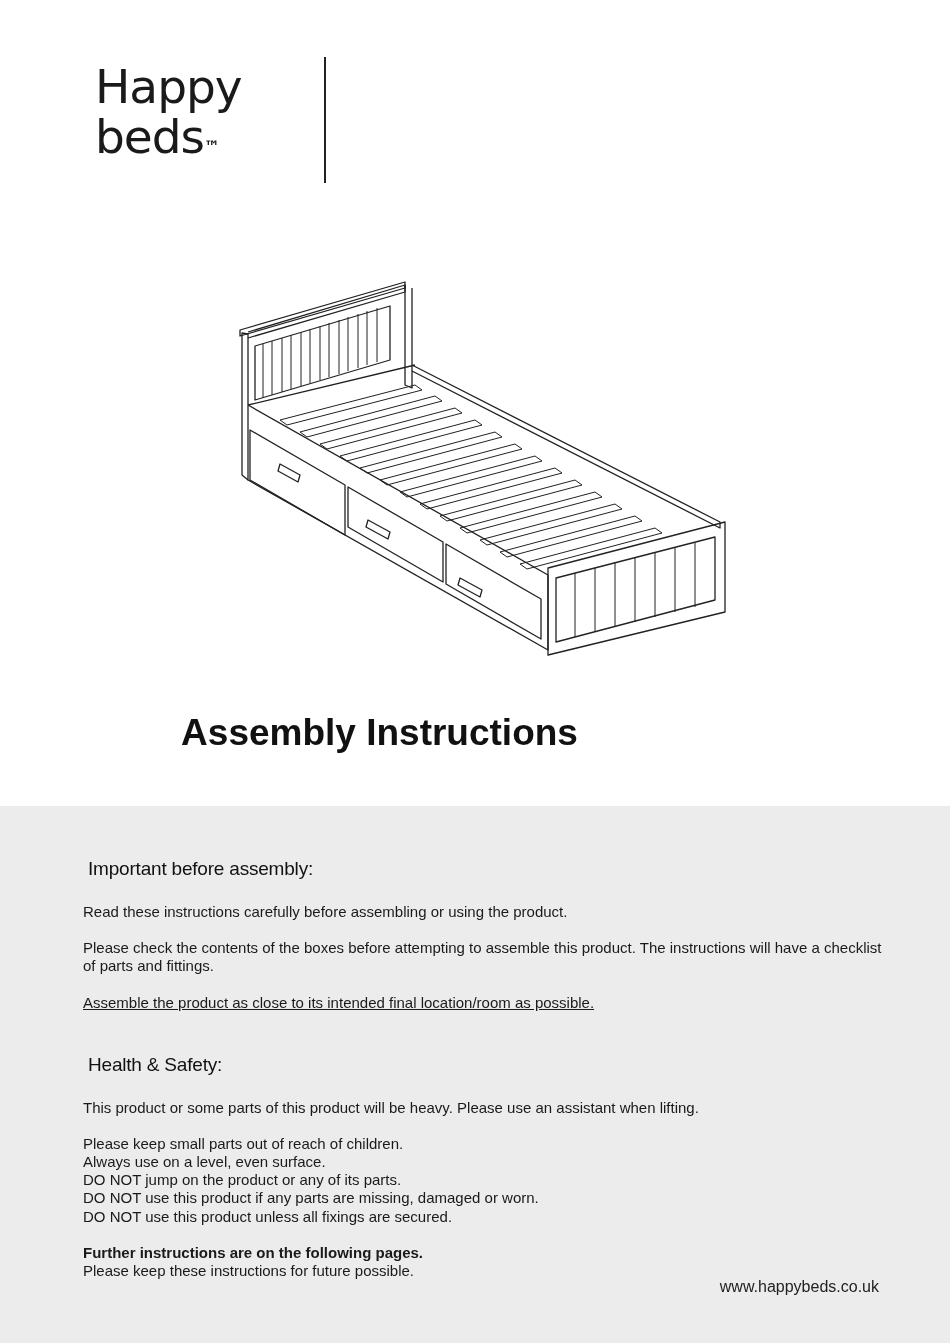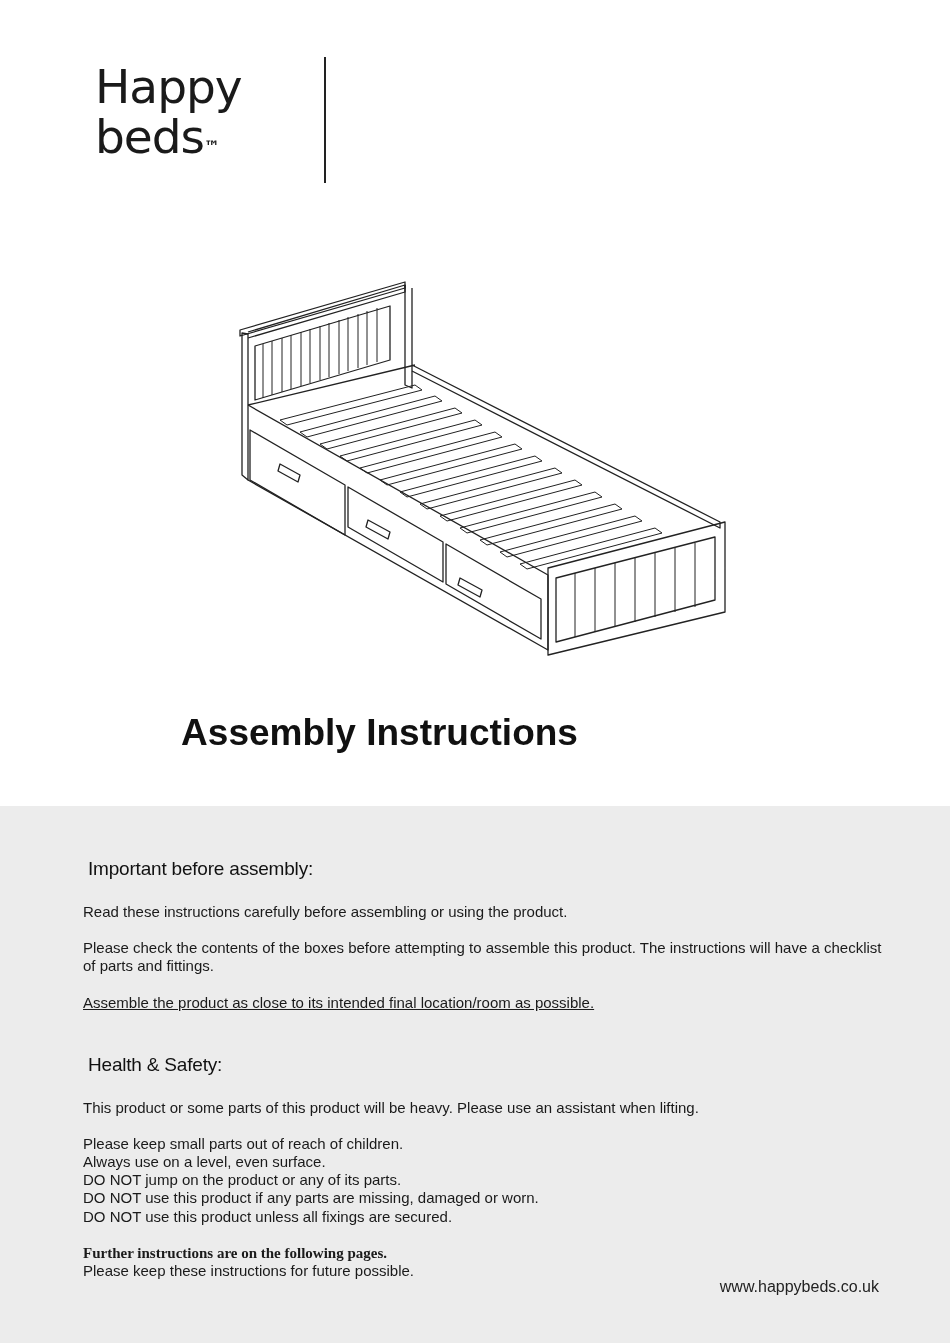--- a/index.html
+++ b/index.html
@@ -104,16 +104,16 @@
 <p class="para" style="top:927px;">Please check the contents of the boxes before attempting to assemble this product. The instructions will have a checklist of parts and fittings.</p>
 <p class="para" style="top:982px;text-decoration:underline;">Assemble the product as close to its intended final location/room as possible.</p>
 
 <h3 class="sec-heading" style="top:1042px;">Health &amp; Safety:</h3>
 <p class="para" style="top:1087px;">This product or some parts of this product will be heavy. Please use an assistant when lifting.</p>
 <p class="para" style="top:1123px;">Please keep small parts out of reach of children.</p>
 <p class="para" style="top:1141px;">Always use on a level, even surface.</p>
 <p class="para" style="top:1159px;">DO NOT jump on the product or any of its parts.</p>
 <p class="para" style="top:1177px;">DO NOT use this product if any parts are missing, damaged or worn.</p>
 <p class="para" style="top:1196px;">DO NOT use this product unless all fixings are secured.</p>
-<p class="para bold" style="top:1232px;font-family:Liberation Serif, serif;">Further instructions are on the following pages.</p>
+<p class="para bold" style="top:1232px;">Further instructions are on the following pages.</p>
 <p class="para" style="top:1250px;">Please keep these instructions for future possible.</p>
 
 <a class="url">www.happybeds.co.uk</a>
 
 </body></html>

